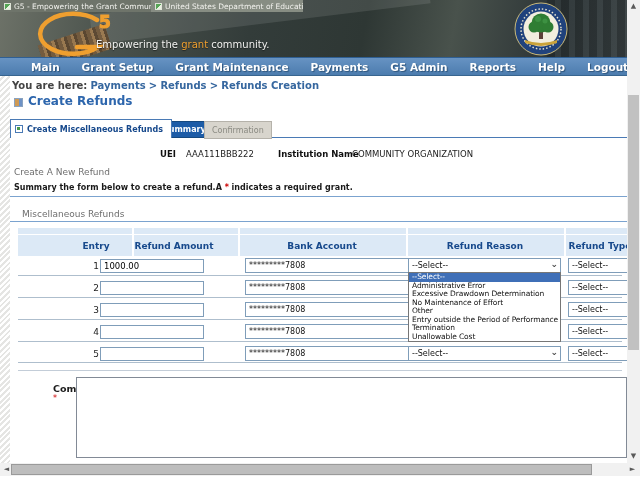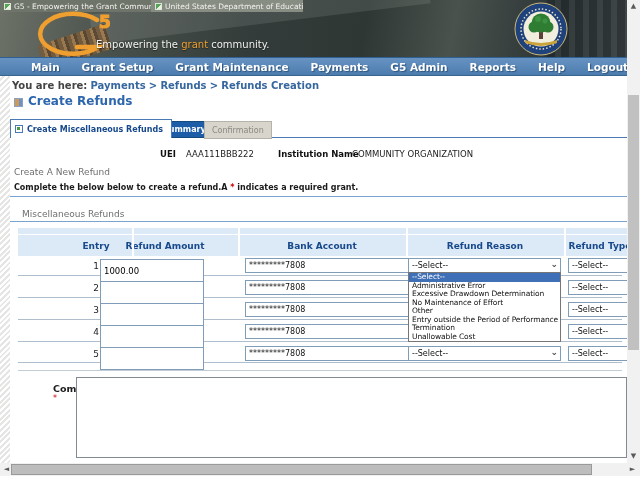--- a/index.html
+++ b/index.html
@@ -70,21 +70,21 @@
   .req-star { color:#cc0000; }
   .hrule-blue { position:absolute; left:10px; width:618px; height:1px; background:#7ba3cf; }
   .hrule-gray { position:absolute; height:1px; background:#aebecd; }
 
   
   #thead-band { position:absolute; left:18px; top:228px; width:622px; height:6px; background:#dce9f6; }
   #thead { position:absolute; left:18px; top:235px; width:622px; height:21px; background:#dce9f6; }
   .th { position:absolute; top:241px; transform:translateX(-50%); font-size:9px; font-weight:bold; color:#17498c; white-space:nowrap; z-index:2; }
   .th-sep { position:absolute; top:228px; width:2px; height:28px; background:#ffffff; z-index:3; }
   .entry-num { position:absolute; transform:translateX(-50%); font-size:9px; color:#222; }
-  .amount-input { position:absolute; width:104px; height:23px; border:1px solid #7f9db9; font-size:8.5px;
+  .amount-input { position:absolute; width:104px; height:14px; border:1px solid #7f9db9; font-size:8.5px;
     font-family:"DejaVu Sans","Liberation Sans",sans-serif; padding:0 3px; background:#fff; }
   .fselect { position:absolute; height:15px; background:#ffffff; border:1px solid #7f9db9; font-size:8px; color:#111;
     display:flex; align-items:center; padding:0 12px 0 3px; cursor:pointer; white-space:nowrap; overflow:hidden; }
   .fselect .arrow { position:absolute; right:2px; top:0px; font-size:9px; font-weight:bold; color:#444; }
   .col-bank { left:245px; width:179px; }
   .col-reason { left:408px; width:153px; }
   .col-type { left:568px; width:80px; }
 
   
   #reason-list { position:absolute; left:408px; top:272px; width:153px; height:70px; background:#ffffff;
@@ -181,30 +181,30 @@
   <div id="tab-summary">Summary</div>
   <div id="tab-confirmation">Confirmation</div>
 
   <span class="inst-label" style="left:160px; top:149px;">UEI</span>
   <span class="inst-value" style="left:186px; top:149px;">AAA111BBB222</span>
   <span class="inst-label" style="left:278px; top:149px;">Institution Name</span>
   <span class="inst-value" style="left:352px; top:149px;">COMMUNITY ORGANIZATION</span>
 
   <div class="section-heading" style="left:14px; top:167px;">Create A New Refund</div>
   <div id="instruction">
-    <span>Complete the below below to create a refund.A </span><span class="req-star">*</span><span> indicates a required grant.</span>
+    <span>Summary the form below to create a refund.A </span><span class="req-star">*</span><span> indicates a required grant.</span>
   </div>
   <div class="hrule-blue" style="top:196px;"></div>
   <div class="section-heading" style="left:14px; top:209px;padding-left:8px;">Miscellaneous Refunds</div>
   <div class="hrule-blue" style="top:221px;"></div>
 
   <div id="thead-band"></div>
   <div id="thead"></div>
   <span class="th" style="left:96px;">Entry</span>
-  <span class="th" style="left:165px;">Refund Amount</span>
+  <span class="th" style="left:174px;">Refund Amount</span>
   <span class="th" style="left:322px;">Bank Account</span>
   <span class="th" style="left:485px;">Refund Reason</span>
   <span class="th" style="left:600px;">Refund Type</span>
   <div class="th-sep" style="left:132px;"></div>
   <div class="th-sep" style="left:238px;"></div>
   <div class="th-sep" style="left:406px;"></div>
   <div class="th-sep" style="left:564px;"></div>
 
   <div class="hrule-gray" style="left:18px; top:275px; width:604px;"></div>
   <div class="hrule-gray" style="left:18px; top:297px; width:604px;"></div>

